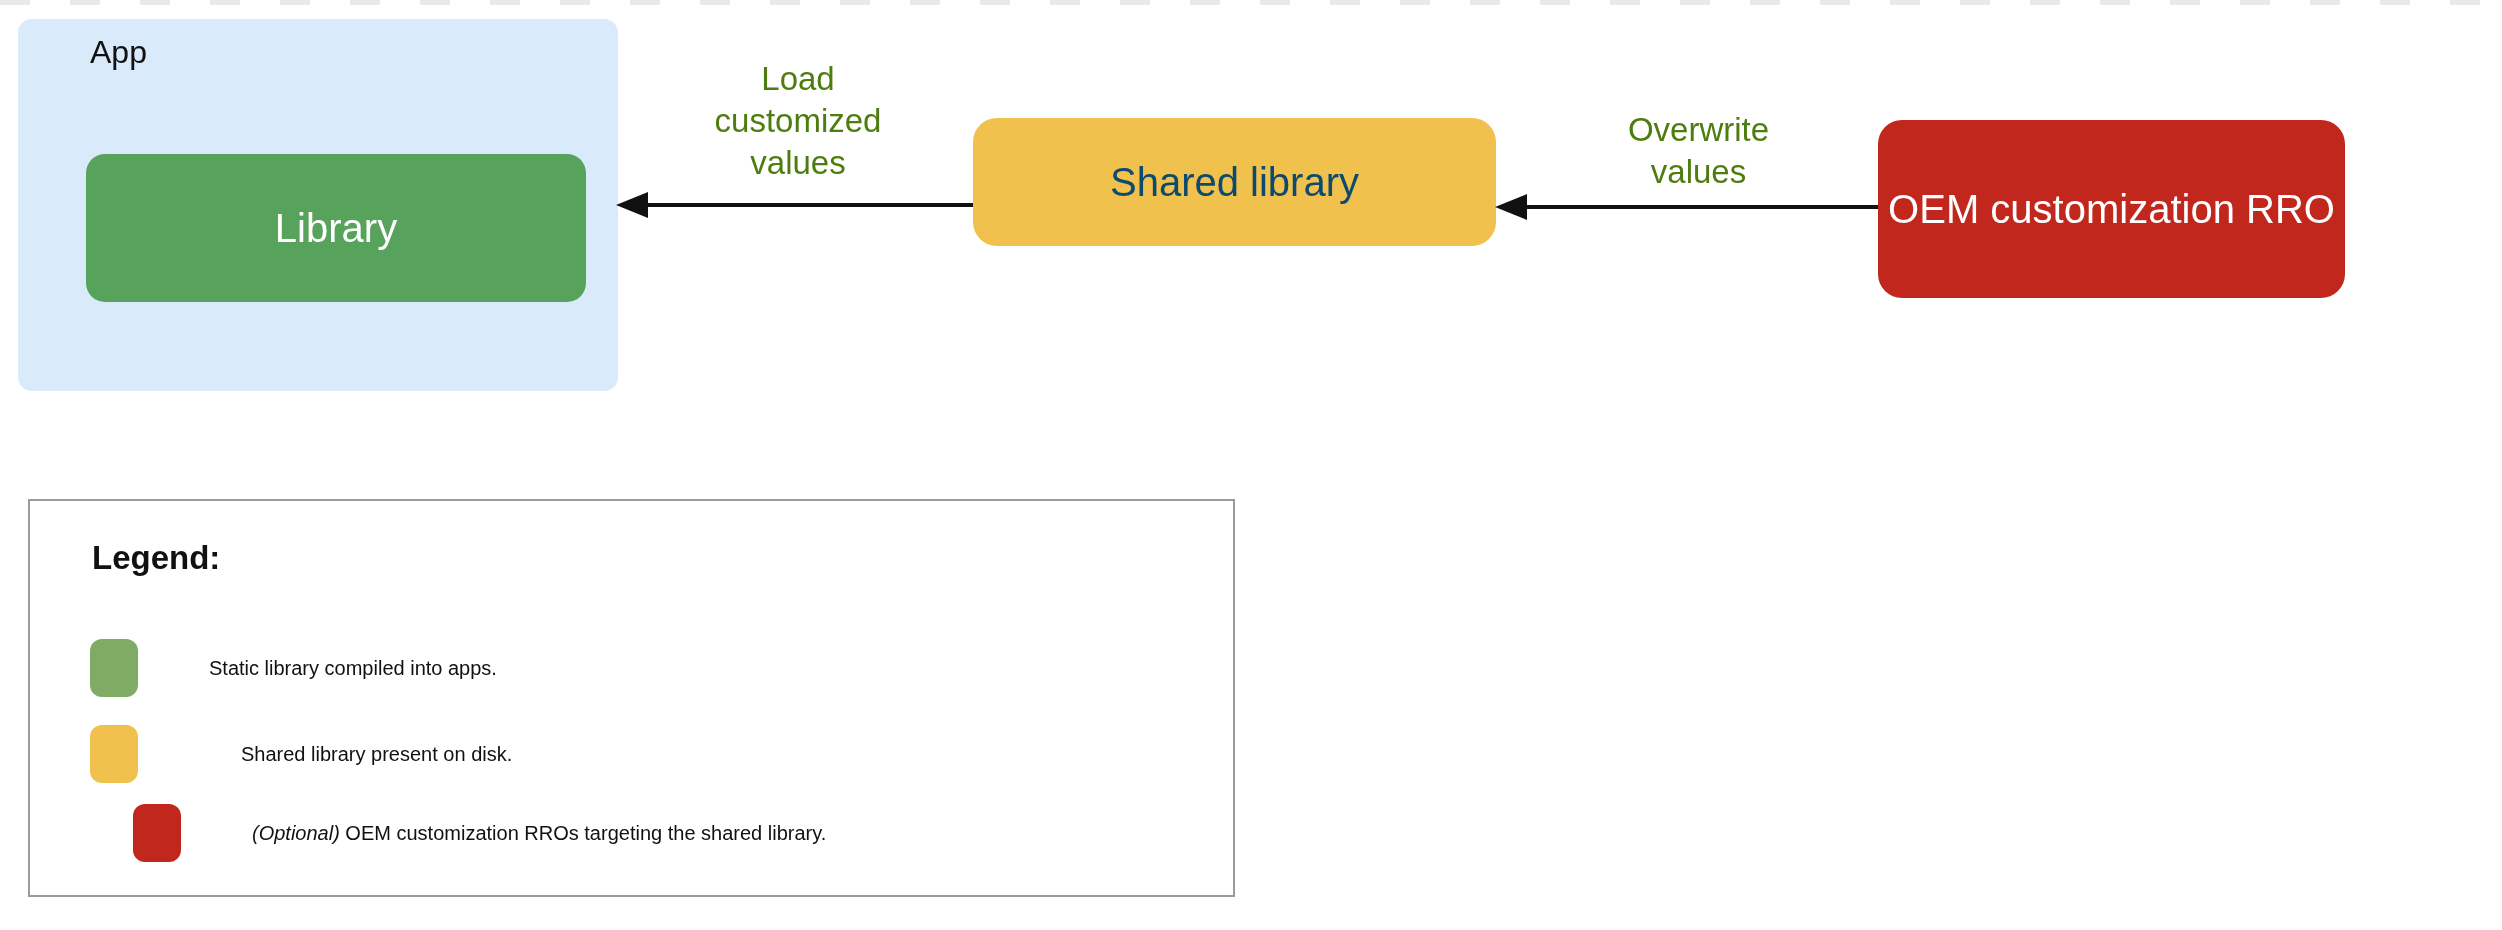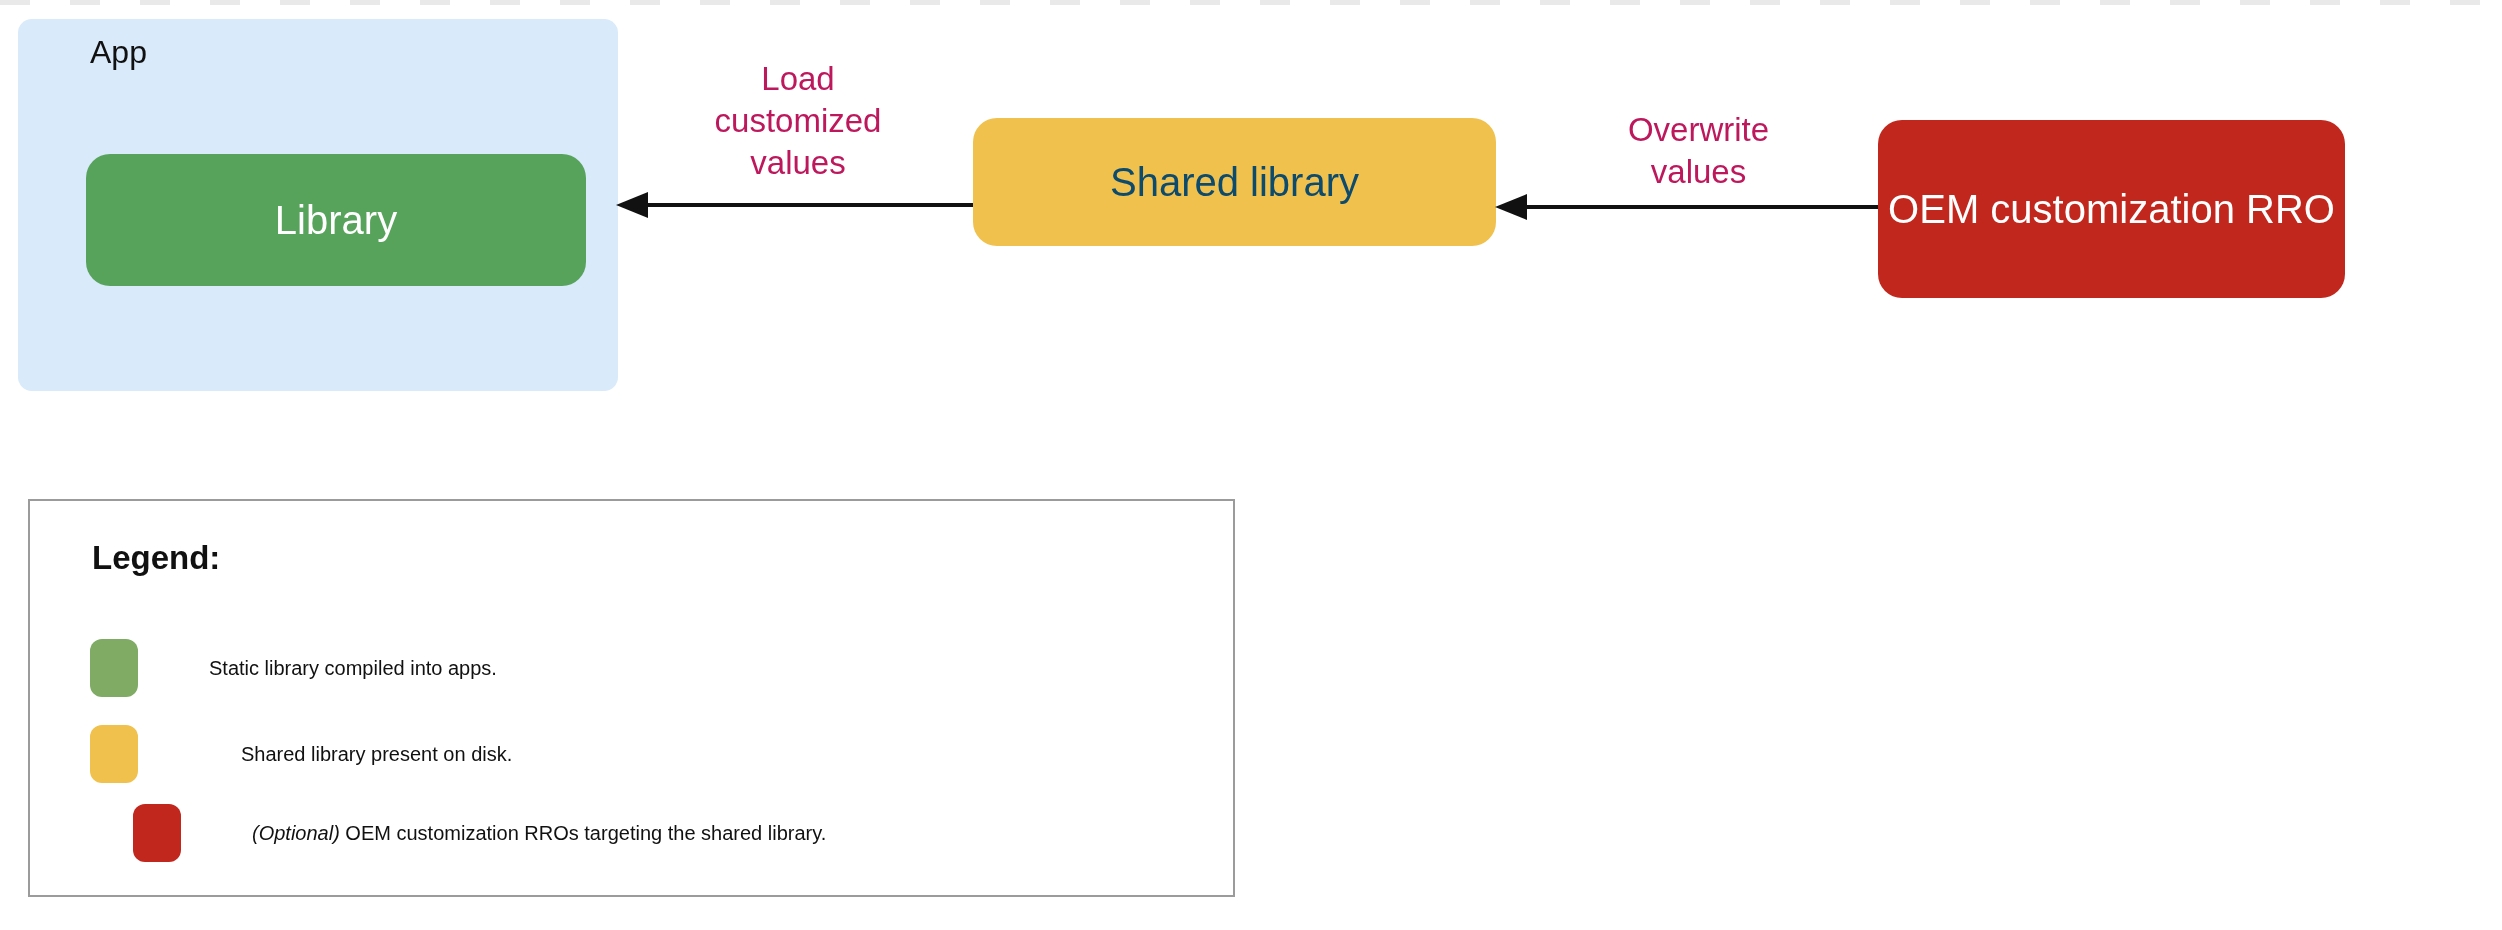--- a/index.html
+++ b/index.html
@@ -41,23 +41,24 @@
     position: absolute;
     display: flex;
     align-items: center;
     justify-content: center;
     border-radius: 24px;
     font-size: 40px;
     text-align: center;
   }
   .node-library {
     left: 68px; top: 135px;
-    width: 500px; height: 132px;
+    width: 500px; height: 148px;
     background: #58a35c;
     color: #ffffff;
+    border-radius: 19px;
   }
   .node-shared {
     left: 973px; top: 118px;
     width: 523px; height: 128px;
     background: #f0c14c;
     color: #0c4a6e;
   }
   .node-oem {
     left: 1878px; top: 120px;
     width: 467px; height: 178px;
@@ -78,21 +79,21 @@
   }
   .arrow1-line { left: 645px; top: 203px; width: 328px; }
   .arrow1-head { left: 616px; top: 192px; }
   .arrow2-line { left: 1526px; top: 205px; width: 352px; }
   .arrow2-head { left: 1495px; top: 194px; }
   .arrow-label {
     position: absolute;
     text-align: center;
     font-size: 33px;
     line-height: 42px;
-    color: #be185d;
+    color: #4d7c0f;
   }
   .arrow1-label { left: 620px; top: 58px; width: 356px; }
   .arrow2-label { left: 1497px; top: 109px; width: 403px; }
   .arrow-label span { display: block; }
   .legend {
     position: absolute;
     left: 28px; top: 499px;
     width: 1207px; height: 398px;
     background: #ffffff;
     border: 2px solid #9b9b9b;

